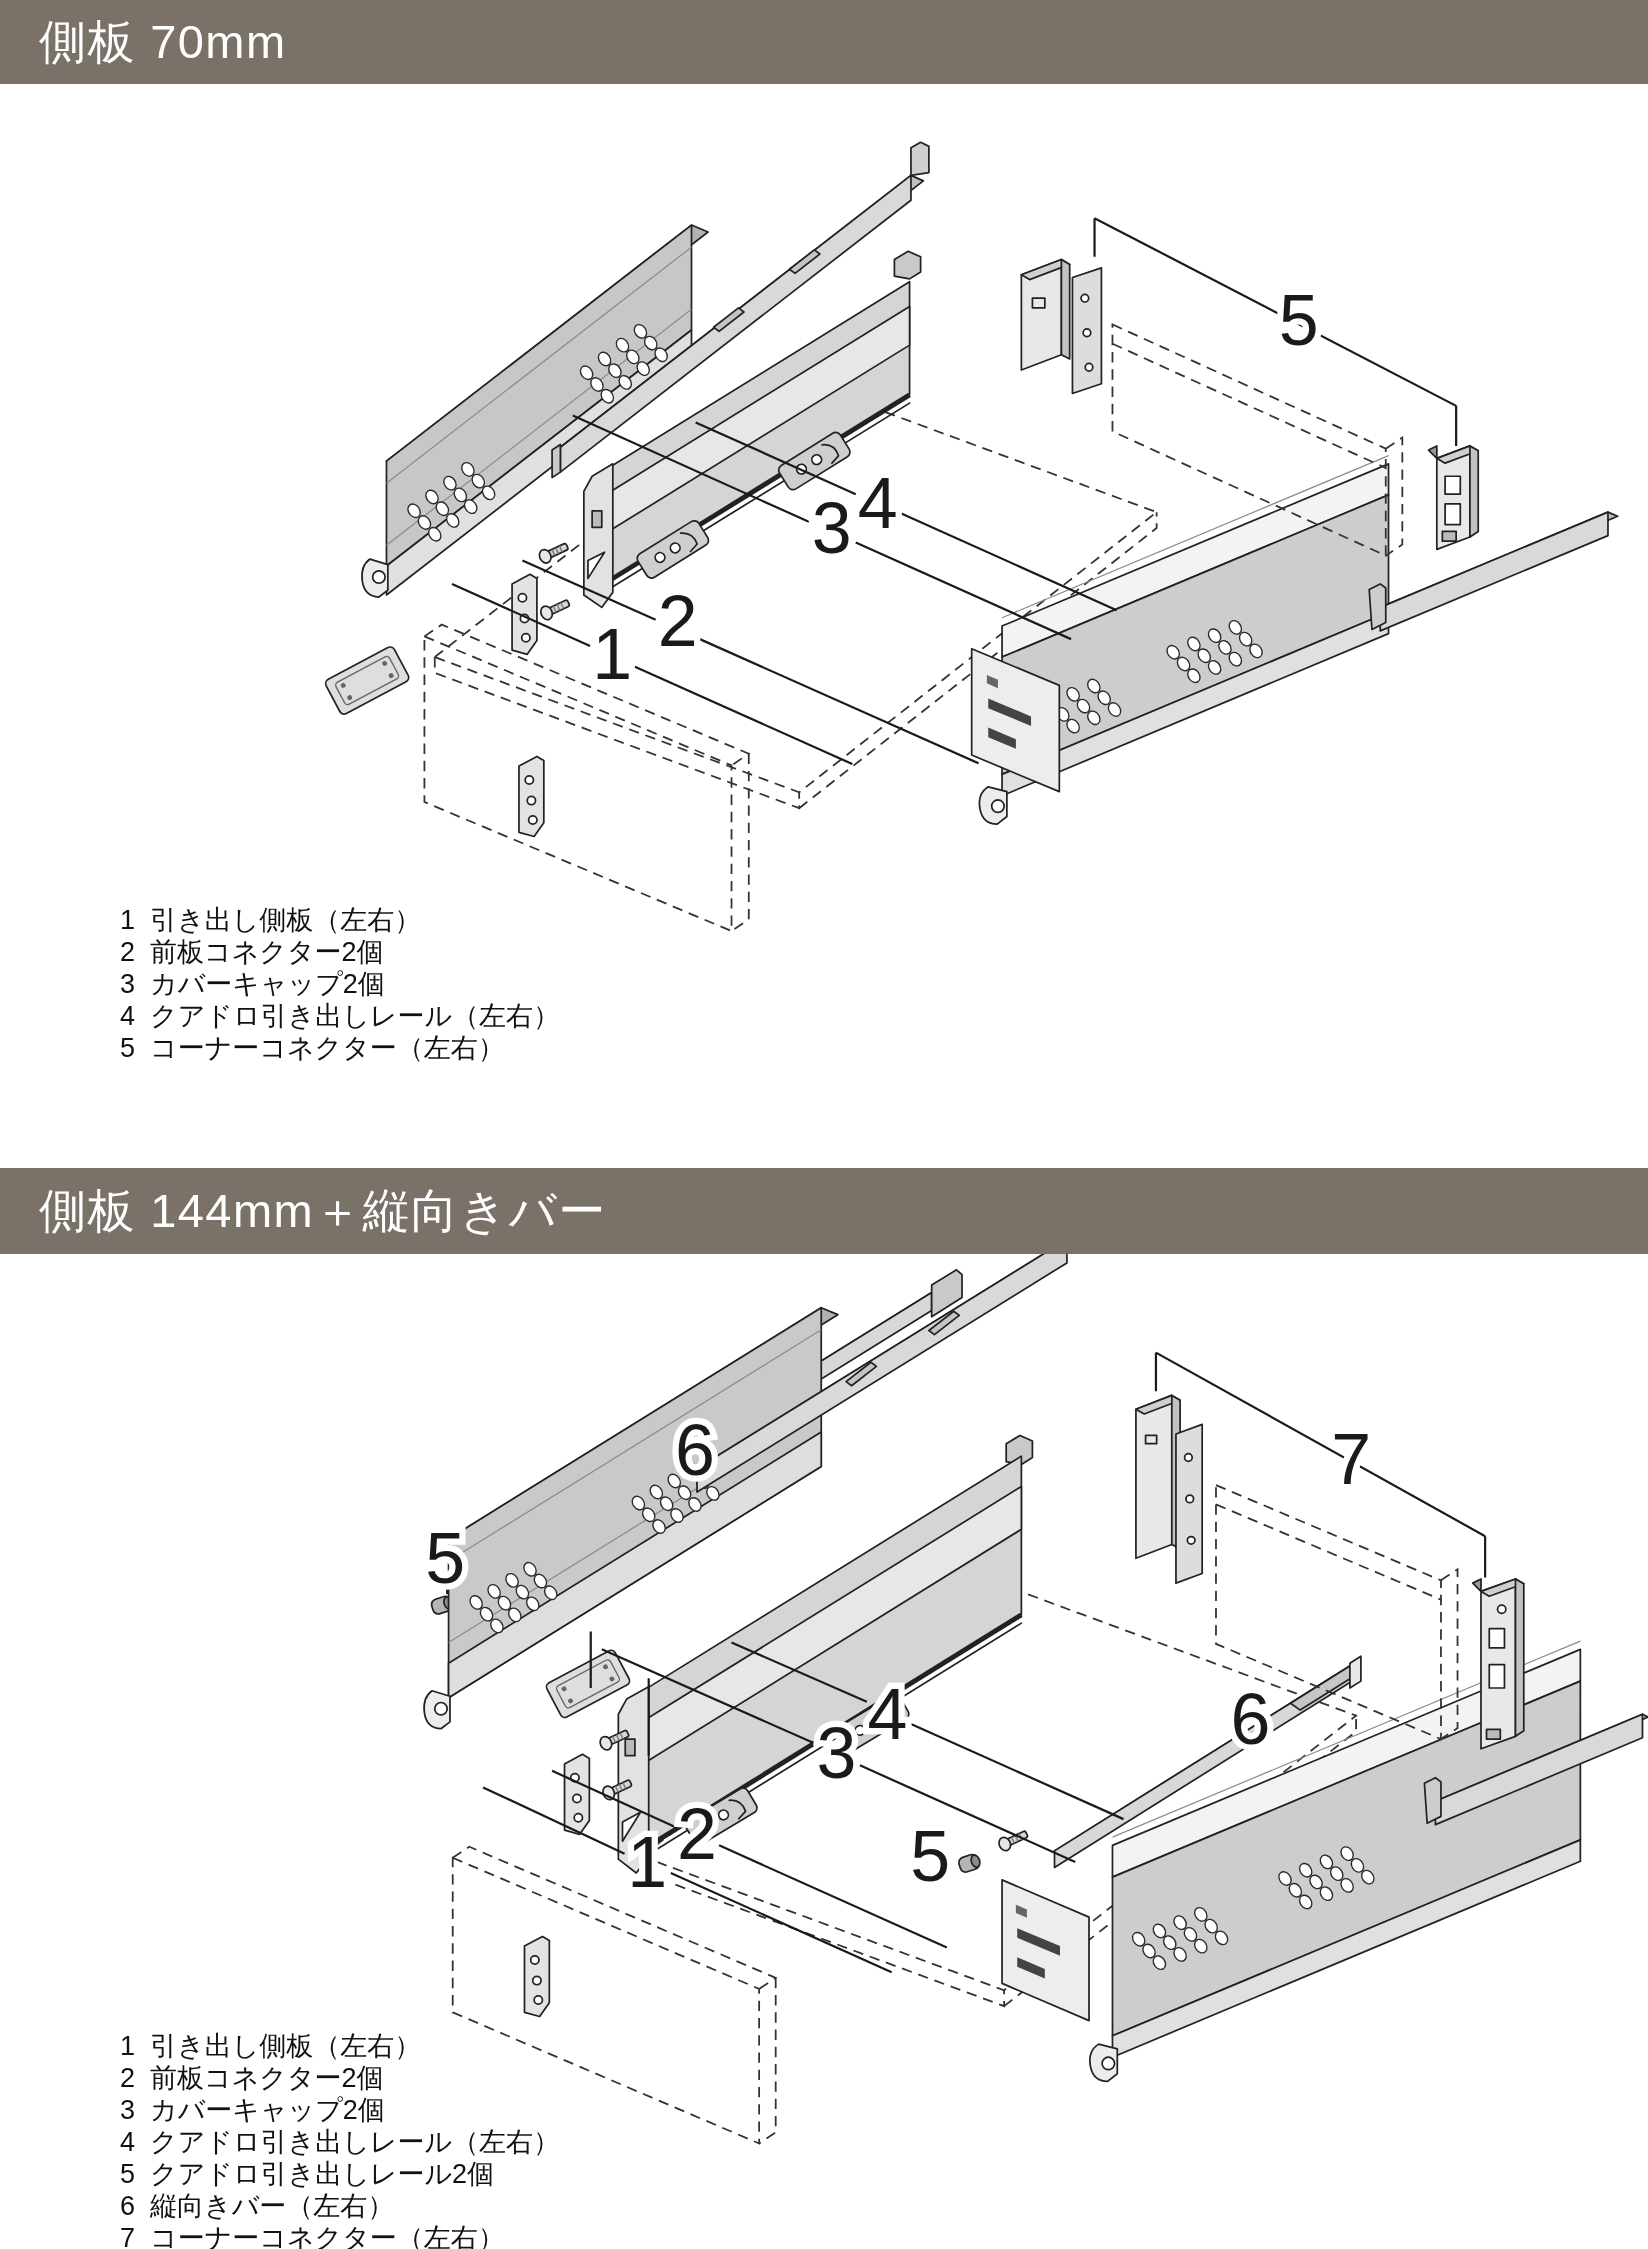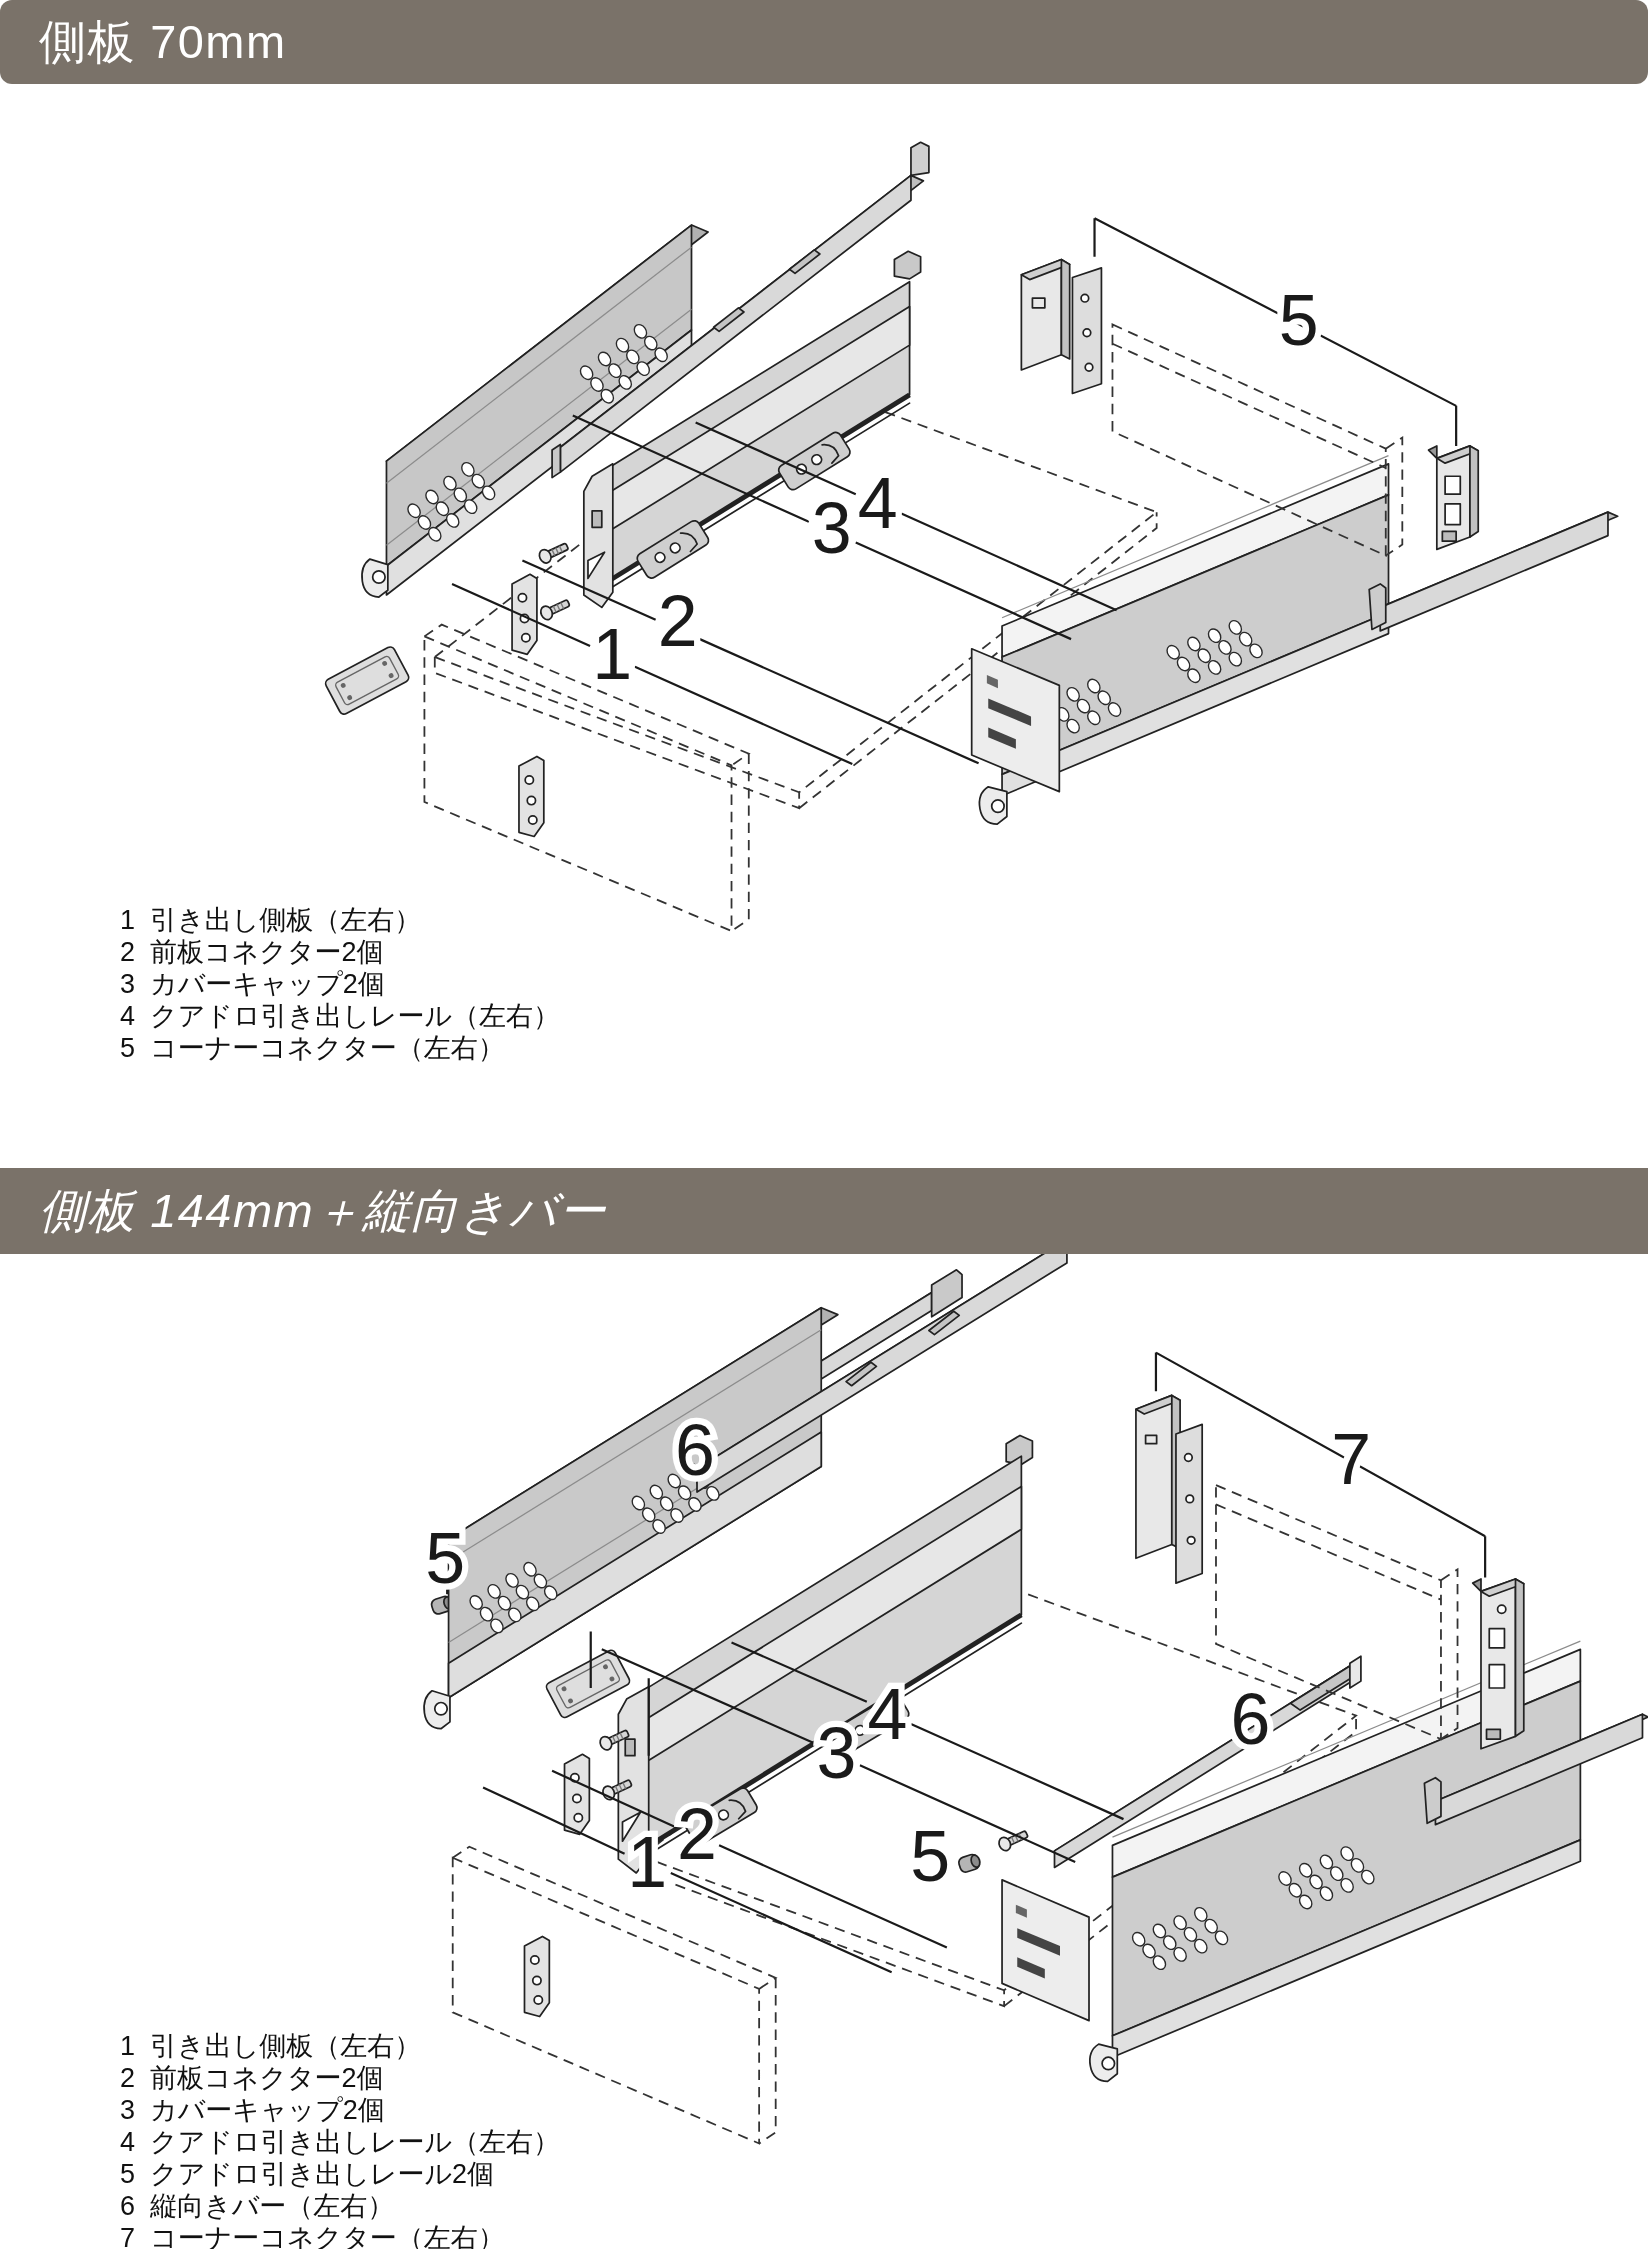--- a/index.html
+++ b/index.html
@@ -5,22 +5,22 @@
   html,body{margin:0;padding:0;}
   body{
     width:1648px;height:2250px;position:relative;background:#ffffff;
     font-family:"Liberation Sans","DejaVu Sans",sans-serif;overflow:hidden;
   }
   .hdr{
     position:absolute;left:0;width:1648px;background:#7a7269;color:#fff;
     display:flex;align-items:center;padding-left:39px;box-sizing:border-box;
     font-size:47px;letter-spacing:1.4px;z-index:3;
   }
-  #hdr1{top:0;height:84px;border-radius:12px;}
-  #hdr2{top:1168px;height:86px;font-style:italic;}
+  #hdr1{top:0;height:84px;}
+  #hdr2{top:1168px;height:86px;}
   svg.diagram{position:absolute;left:0;z-index:1;}
   #svg1{top:84px;}
   #svg2{top:1253px;}
   .parts-list{position:absolute;z-index:5;color:#111;}
   #list1{left:120px;top:904px;}
   #list2{left:120px;top:2030px;}
   .prow{display:flex;font-size:27px;line-height:32px;white-space:nowrap;}
   .pno{width:30px;flex:0 0 30px;}
   .pqty{}
   

